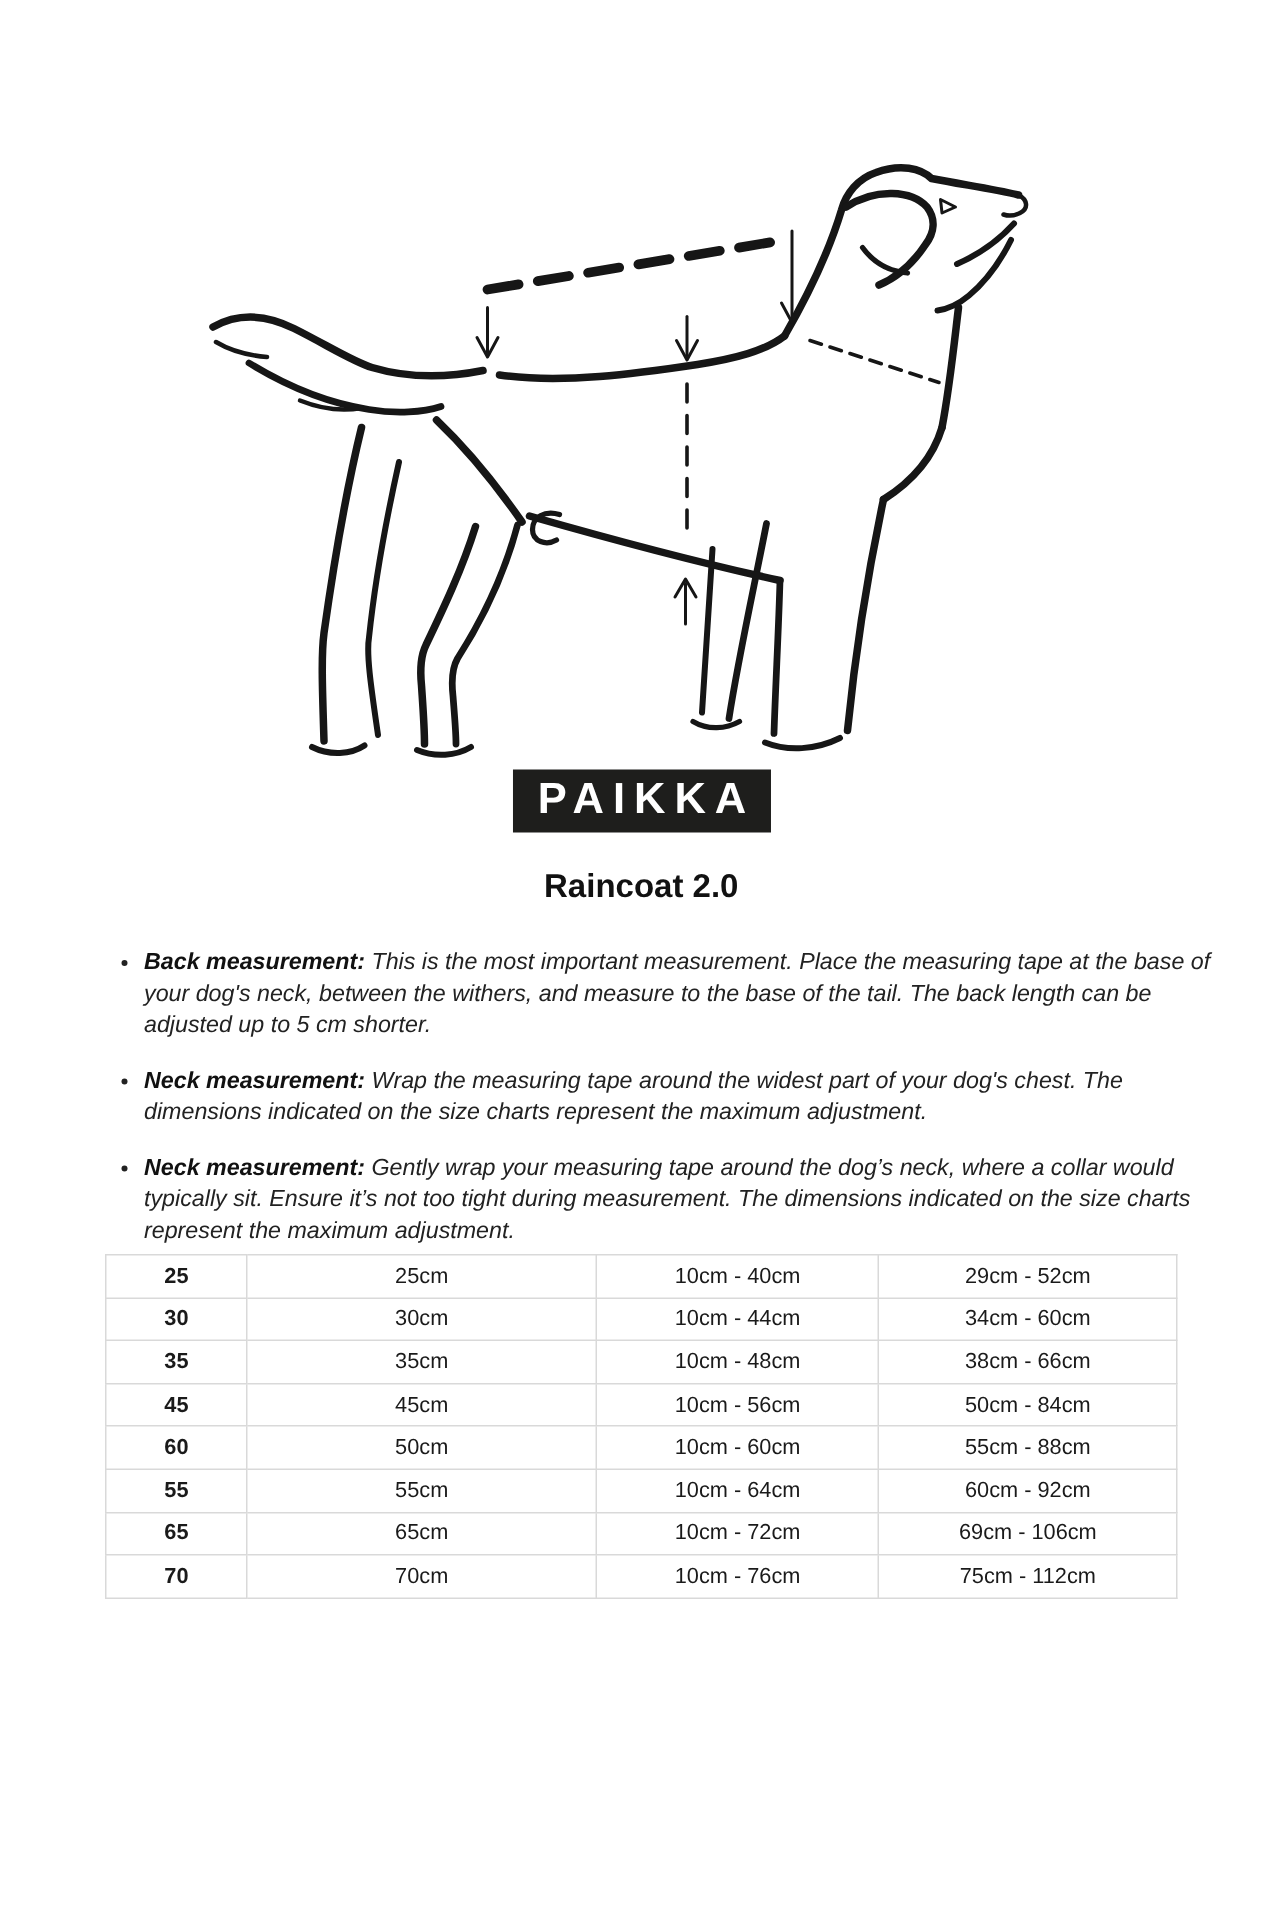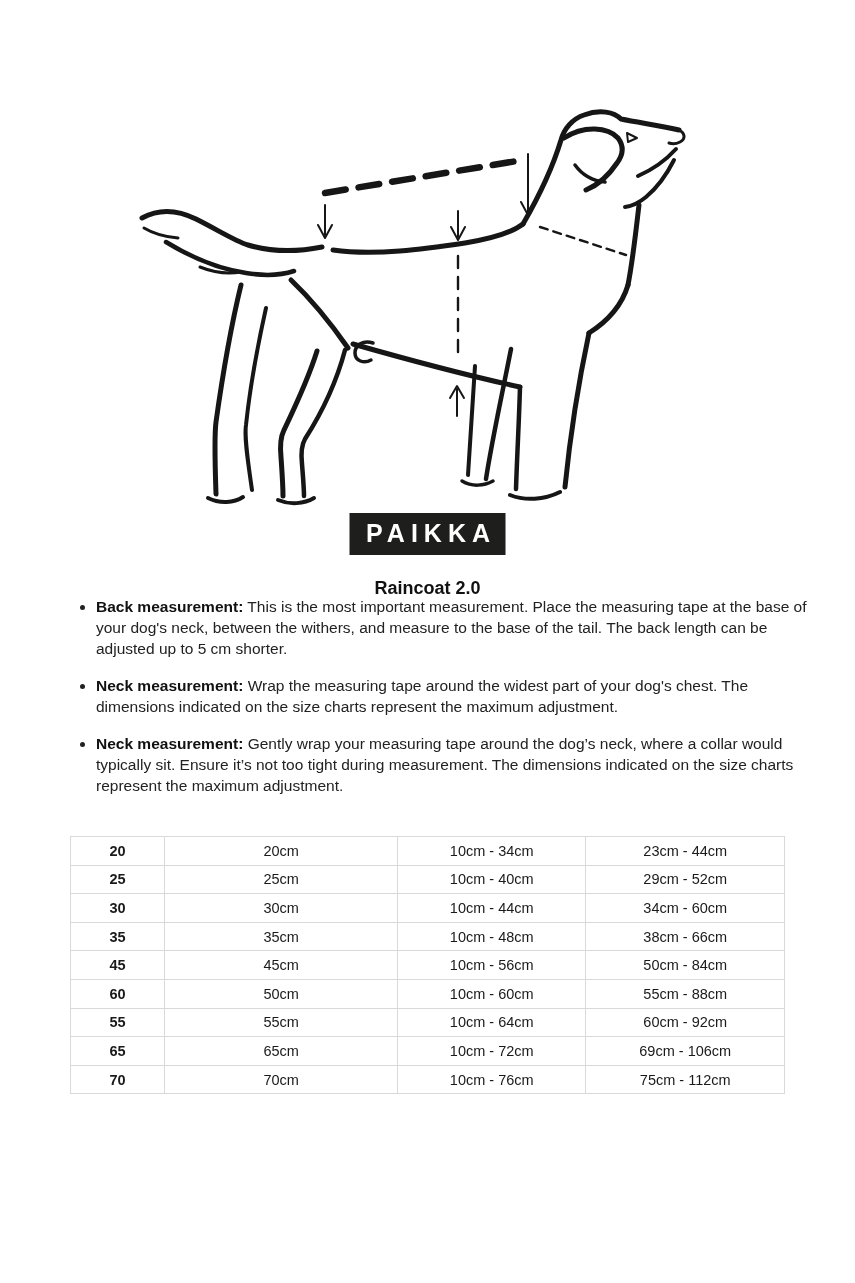--- a/index.html
+++ b/index.html
@@ -4,30 +4,30 @@
 <style>
   html,body{margin:0;padding:0;background:#fff;}
   .page{
     position:relative;width:855px;height:1283px;background:#ffffff;
     font-family:"Liberation Sans","DejaVu Sans",sans-serif;color:#1d1d1d;overflow:hidden;
   }
   .diagram{position:absolute;left:120px;top:92px;width:600px;height:432px;}
   .diagram path{stroke:#161616;fill:none;stroke-linecap:round;stroke-linejoin:round;}
   .logo{
     position:absolute;top:513px;left:50%;transform:translateX(-50%);
-    background:#1e1e1c;color:#fff;font-weight:700;font-size:25px;
+    background:#1e1e1c;color:#fff;font-weight:700;font-size:29px;
     letter-spacing:6px;padding:7px 10px 8px 17px;line-height:27px;white-space:nowrap;
   }
   .title{
     position:absolute;top:578px;left:0;width:100%;text-align:center;
-    font-size:18px;font-weight:700;color:#111;
+    font-size:22px;font-weight:700;color:#111;
   }
   .bullets{
-    position:absolute;left:68px;top:596px;width:722px;margin:0;
-    padding:0 0 0 28px;font-size:15.5px;line-height:21px;color:#222;
+    position:absolute;left:68px;top:631px;width:722px;margin:0;
+    padding:0 0 0 28px;font-size:15.5px;line-height:21px;color:#222;font-style:italic;
   }
   .bullets li{margin-bottom:16px;}
   .bullets b{color:#111;}
   table.sizes{
     position:absolute;left:70px;top:836px;width:715px;
     border-collapse:collapse;table-layout:fixed;
     font-size:14.5px;color:#1a1a1a;
   }
   table.sizes td{
     border:1px solid #d9d9d9;height:27.6px;text-align:center;
@@ -131,26 +131,20 @@
 
   <table class="sizes">
     <colgroup>
         <col class="c1">
         <col class="c2">
         <col class="c3">
         <col class="c4">
       </colgroup>
     <tbody>
       <tr>
-        <td class="size">20</td>
-        <td>20cm</td>
-        <td>10cm - 34cm</td>
-        <td>23cm - 44cm</td>
-      </tr>
-      <tr>
         <td class="size">25</td>
         <td>25cm</td>
         <td>10cm - 40cm</td>
         <td>29cm - 52cm</td>
       </tr>
       <tr>
         <td class="size">30</td>
         <td>30cm</td>
         <td>10cm - 44cm</td>
         <td>34cm - 60cm</td>

